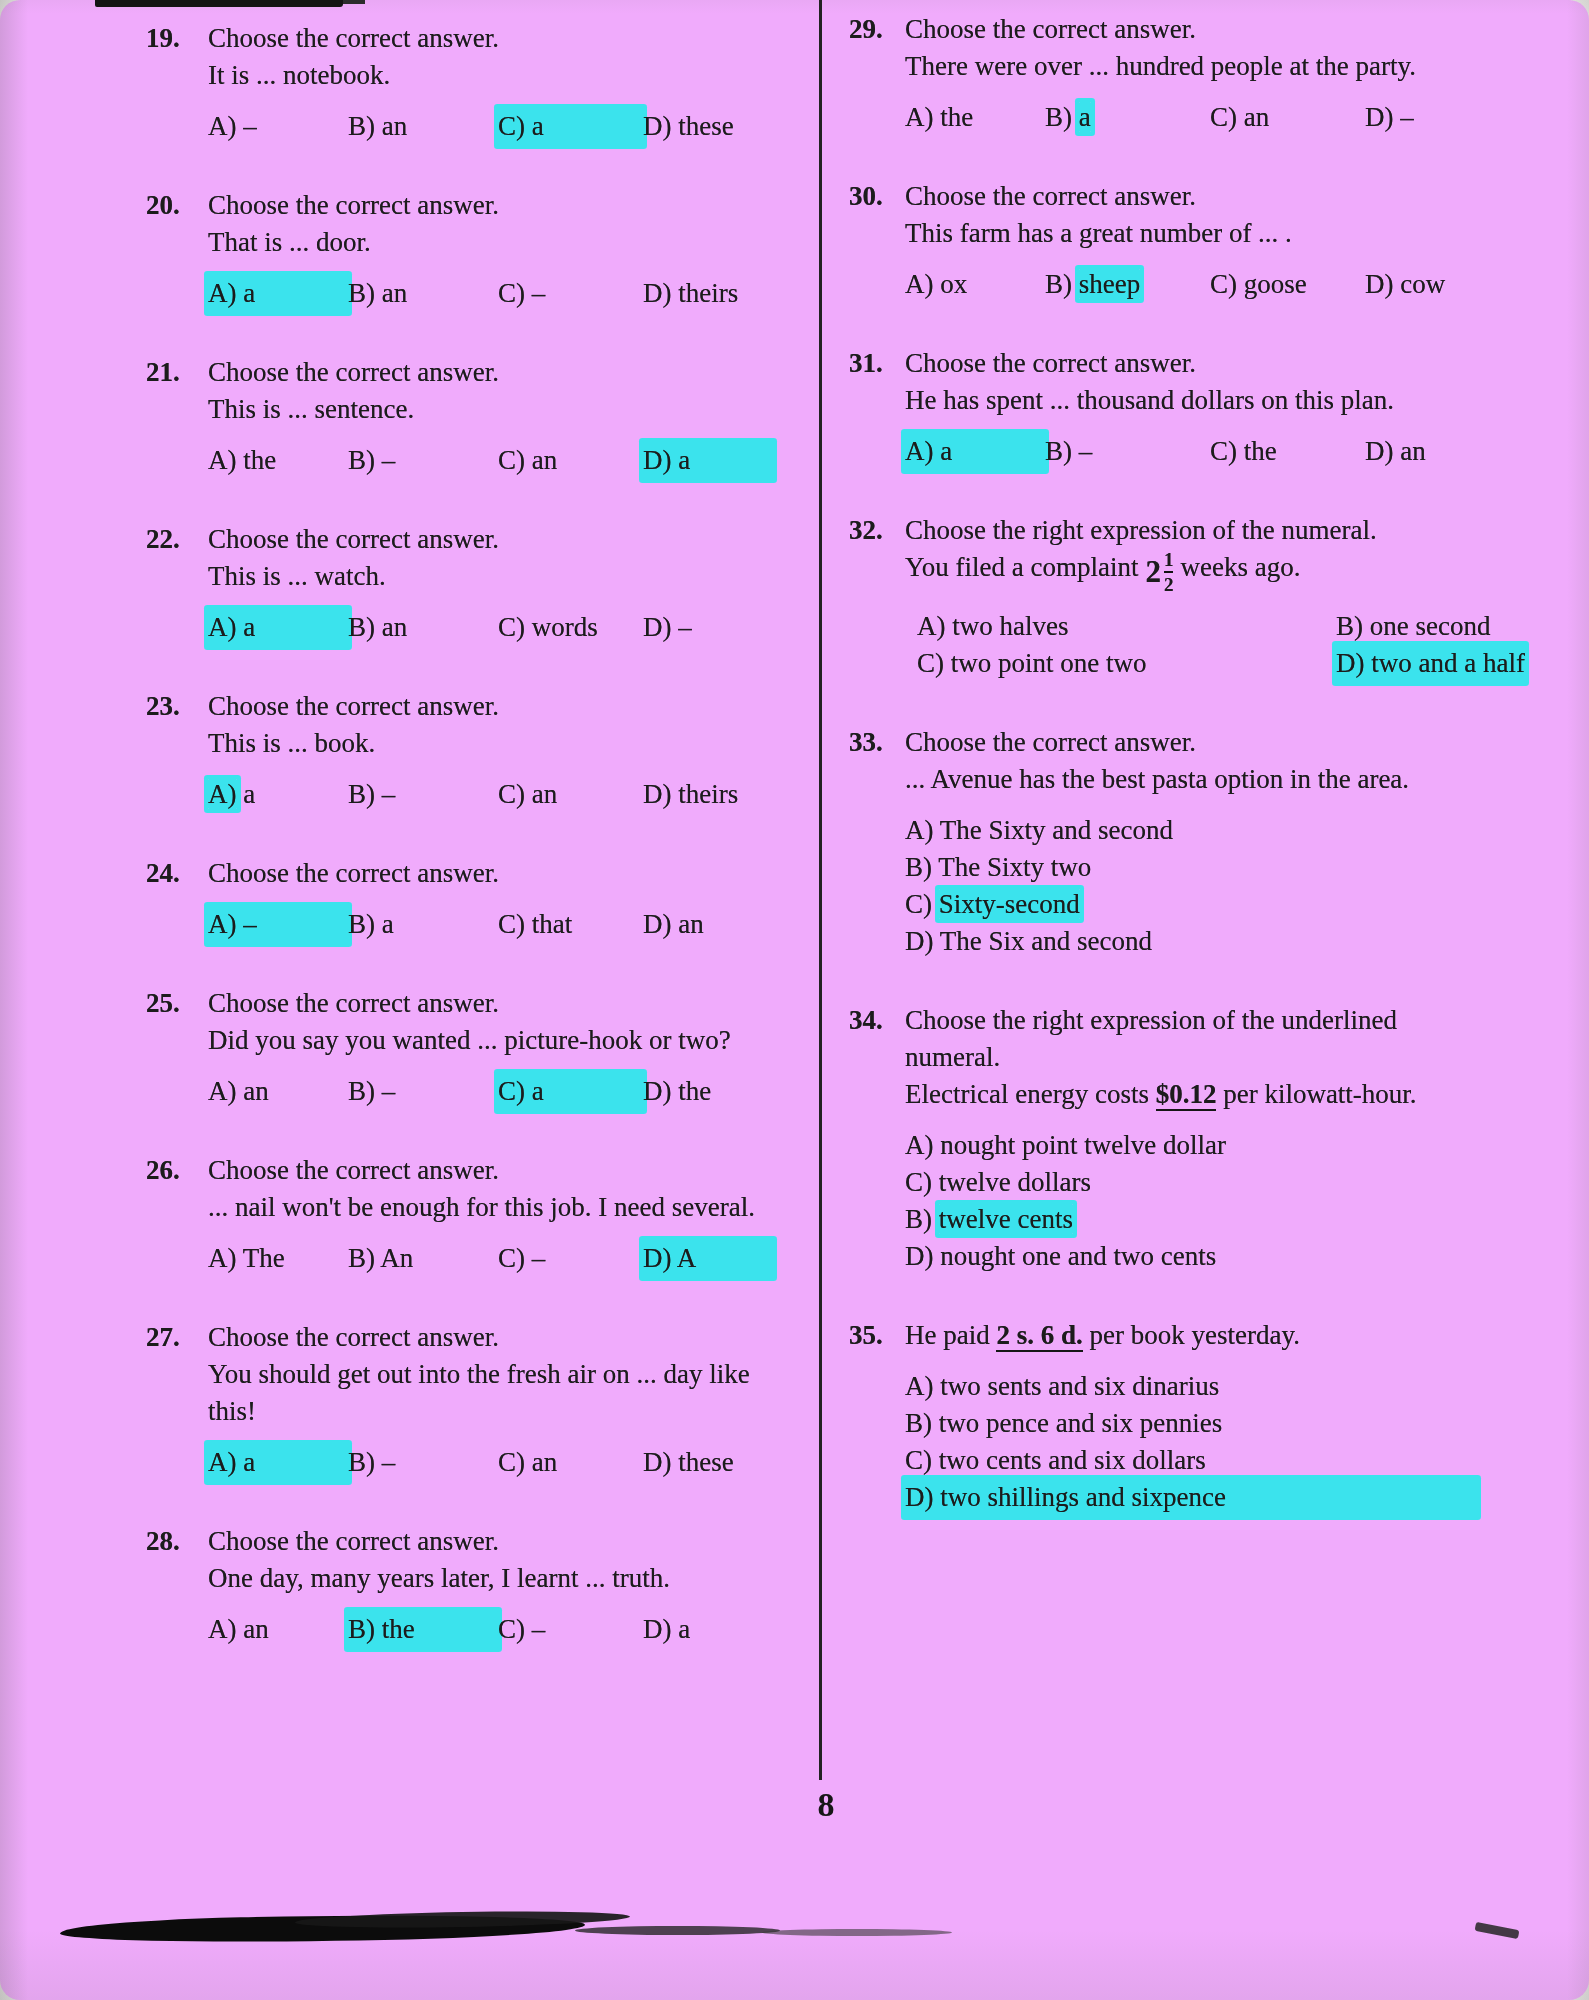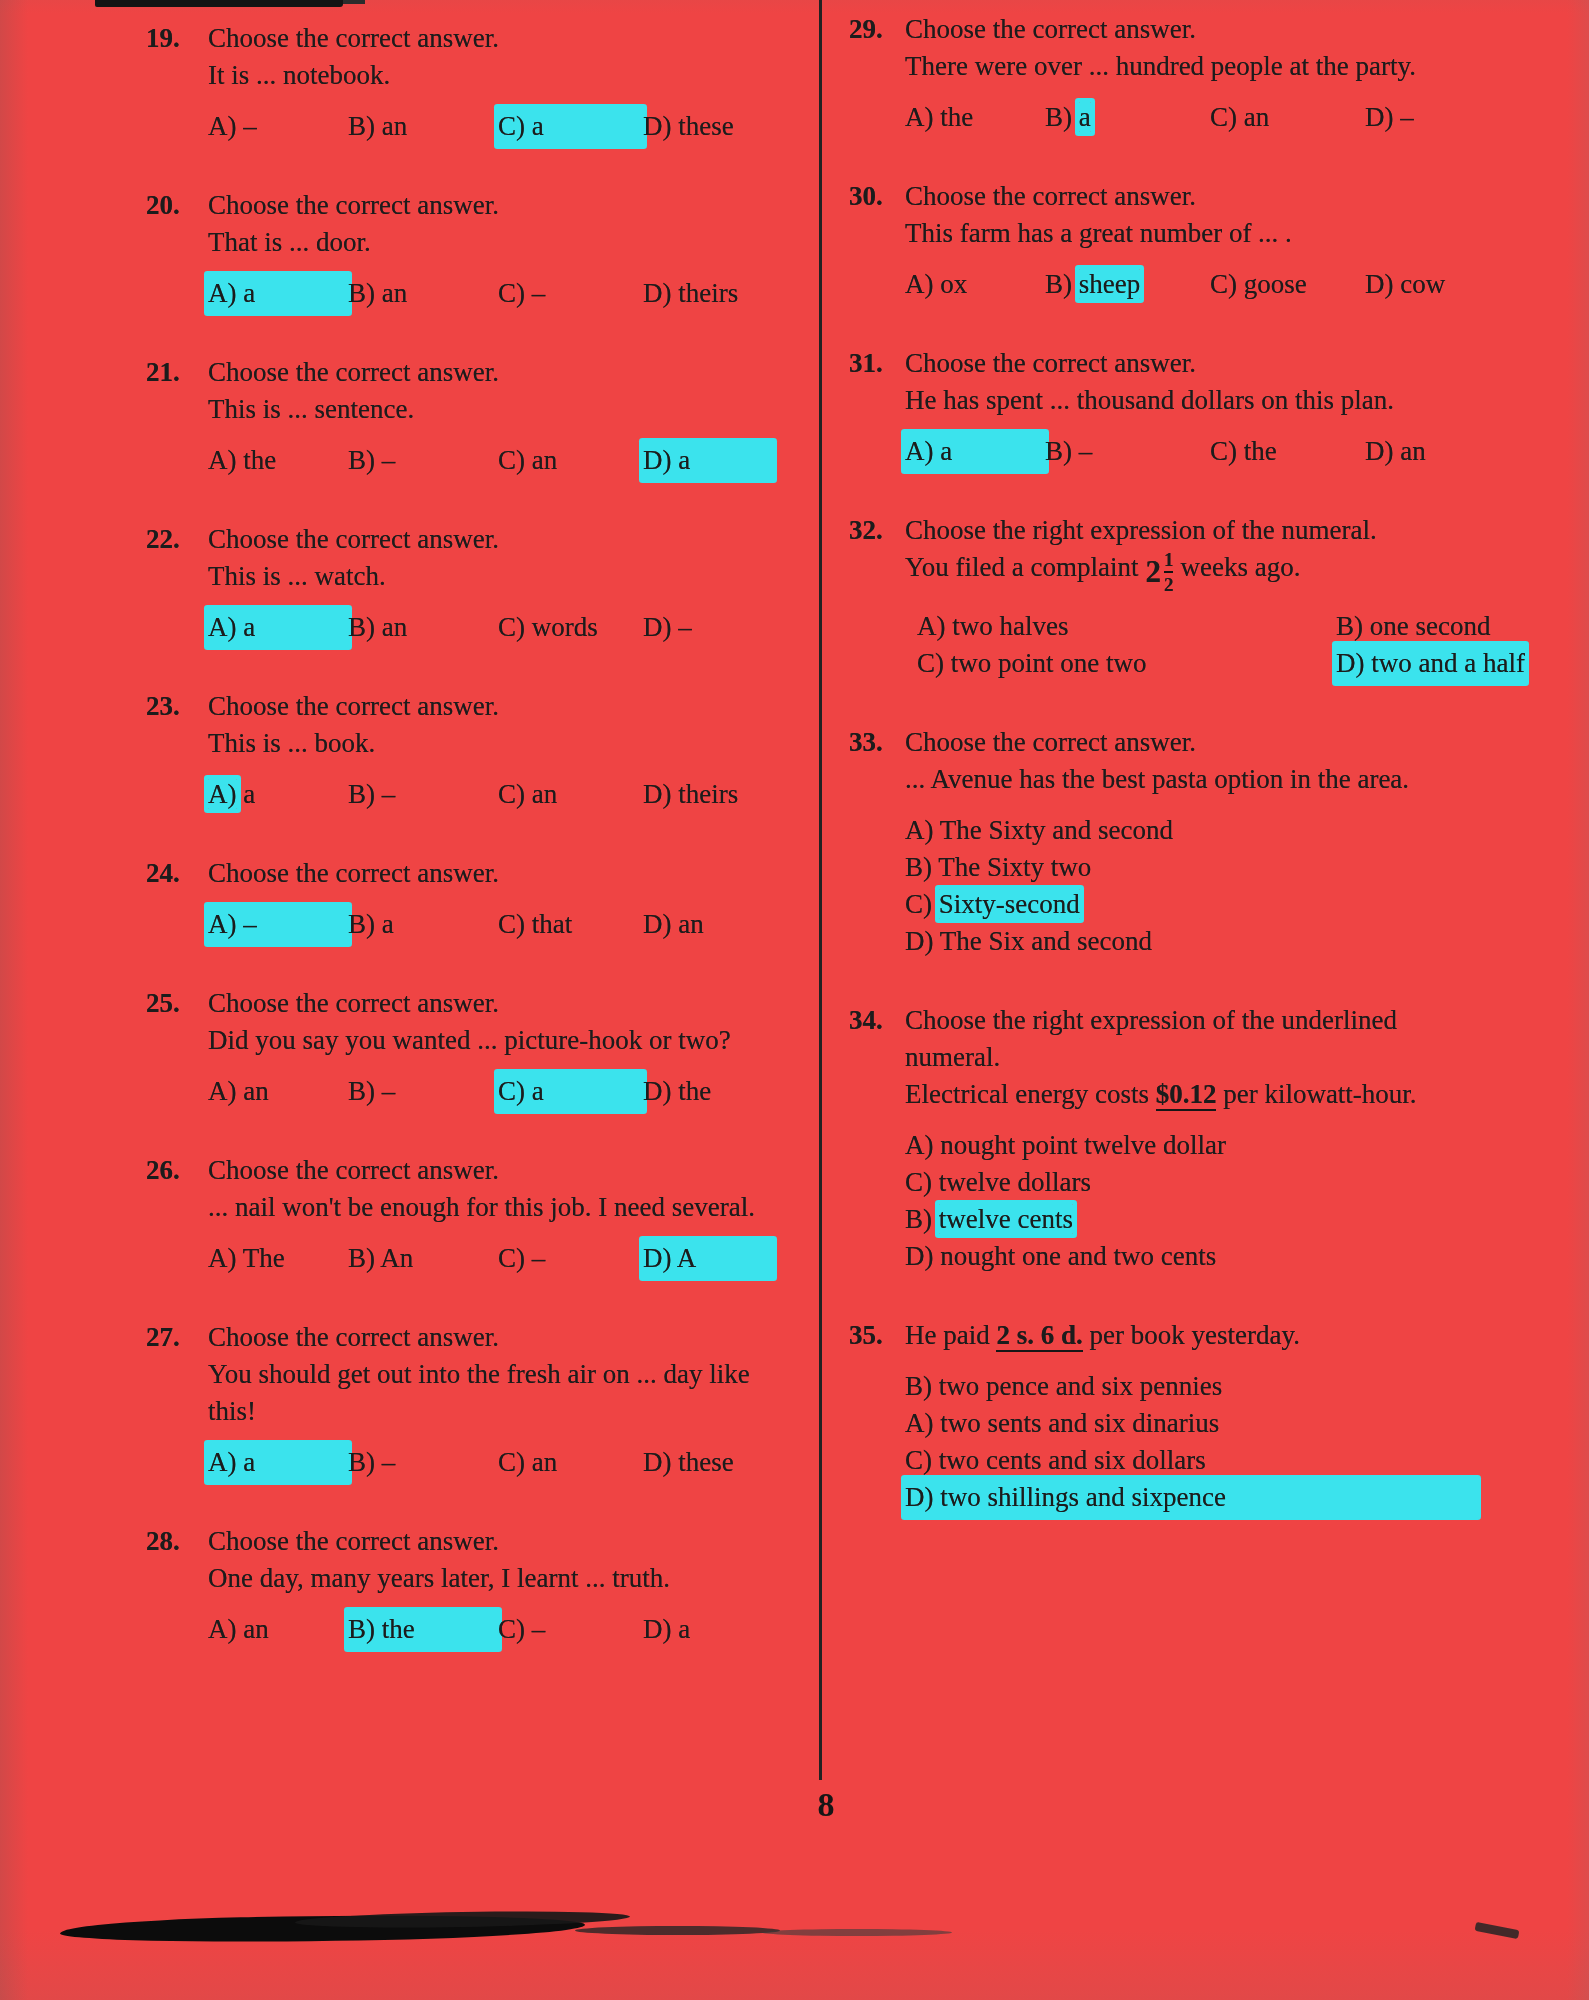--- a/index.html
+++ b/index.html
@@ -3,21 +3,21 @@
 <meta charset="utf-8">
 <style>
   html,body{margin:0;padding:0;}
   body{
     width:1589px;height:2000px;position:relative;overflow:hidden;
     background:#e9e8e5;
     font-family:"Liberation Serif","DejaVu Serif",serif;
     color:#1c1c1c;
   }
   .page{
-    position:absolute;inset:0;background:#ef4444;
+    position:absolute;inset:0;background:#f0abfc;border-radius:20px;
   }
   .page::before{
     content:'';position:absolute;inset:0;pointer-events:none;
     background:
       linear-gradient(90deg, rgba(90,90,88,.20), rgba(250,250,248,0) 28px),
       linear-gradient(270deg, rgba(120,120,118,.14), rgba(250,250,248,0) 22px),
       linear-gradient(0deg, rgba(110,110,105,.10), rgba(250,250,248,0) 70px),
       linear-gradient(180deg, rgba(110,110,105,.05), rgba(250,250,248,0) 14px);
   }
   .col{
@@ -268,22 +268,22 @@
           <span class="opt"><span class="opt-label">A)</span> <span class="opt-text">nought point twelve dollar</span></span>
           <span class="opt"><span class="opt-label">C)</span> <span class="opt-text">twelve dollars</span></span>
           <span class="opt"><span class="opt-label">B)</span> <span class="opt-text hl">twelve cents</span></span>
           <span class="opt"><span class="opt-label">D)</span> <span class="opt-text">nought one and two cents</span></span>
         </div>
       </div>
       <div class="q">
         <span class="q-num">35.</span>
         <div class="q-sentence"><span class="seg">He paid </span><span class="ul">2 s. 6 d.</span><span class="seg"> per book yesterday.</span></div>
         <div class="opts opts-stack">
+          <span class="opt"><span class="opt-label">A)</span> <span class="opt-text">two sents and six dinarius</span></span>
           <span class="opt"><span class="opt-label">B)</span> <span class="opt-text">two pence and six pennies</span></span>
-          <span class="opt"><span class="opt-label">A)</span> <span class="opt-text">two sents and six dinarius</span></span>
           <span class="opt"><span class="opt-label">C)</span> <span class="opt-text">two cents and six dollars</span></span>
           <span class="opt hl"><span class="opt-label">D)</span> <span class="opt-text">two shillings and sixpence</span></span>
         </div>
       </div>
     </section>
   <div class="page-num">8</div>
   <div class="artifact smudge1"></div>
   <div class="artifact smudge2"></div>
   <div class="artifact smudge3"></div>
   <div class="artifact smudge4"></div>

